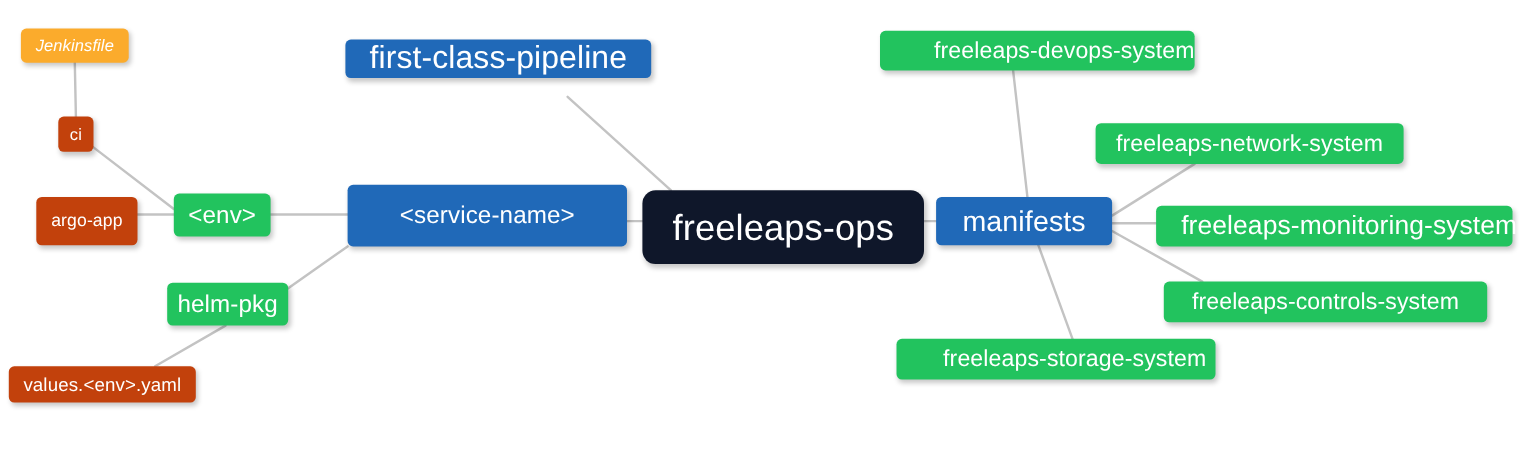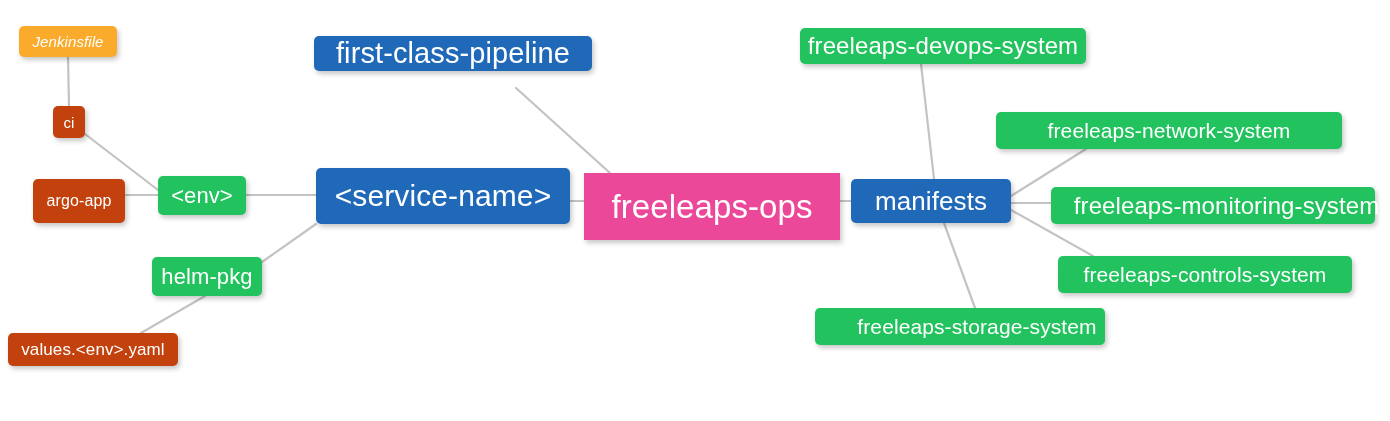--- a/index.html
+++ b/index.html
@@ -36,23 +36,23 @@
     justify-content: center;
     border-radius: 5px;
     color: #ffffff;
     white-space: nowrap;
     line-height: 1;
     box-shadow: 2px 3px 5px rgba(0,0,0,0.22);
     text-align: center;
     letter-spacing: 0.1px;
   }
   .node-root {
-    background: #ec4899;
+    background: #0f172a;
     font-size: 33px;
-    border-radius: 0;
+    border-radius: 12px;
   }
   .node-blue {
     background: #2069b8;
   }
   .node-green {
     background: #22c35e;
   }
   .node-orange {
     background: #fbab2c;
   }
@@ -95,33 +95,33 @@
       </div>
       <div class="node node-green" style="left: 152px; top: 257px; width: 110px; height: 39px; font-size: 22px;">
         <span>helm-pkg</span>
       </div>
       <div class="node node-red" style="left: 8px; top: 333px; width: 170px; height: 33px; font-size: 17px;">
         <span>values.&lt;env&gt;.yaml</span>
       </div>
       <div class="node node-blue" style="left: 314px; top: 36px; width: 278px; height: 35px; font-size: 29px;">
         <span>first-class-pipeline</span>
       </div>
-      <div class="node node-blue" style="left: 316px; top: 168px; width: 254px; height: 56px; font-size: 30px;">
+      <div class="node node-blue" style="left: 316px; top: 168px; width: 254px; height: 56px; font-size: 22px;">
         <span>&lt;service-name&gt;</span>
       </div>
       <div class="node node-root" style="left: 584px; top: 173px; width: 256px; height: 67px; font-size: 33px;">
         <span>freeleaps-ops</span>
       </div>
       <div class="node node-blue" style="left: 851px; top: 179px; width: 160px; height: 44px; font-size: 26px;">
         <span>manifests</span>
       </div>
-      <div class="node node-green" style="left: 800px; top: 28px; width: 286px; height: 36px; font-size: 24px;">
+      <div class="node node-green" style="left: 800px; top: 28px; width: 286px; height: 36px; font-size: 21px; justify-content: flex-end;">
         <span>freeleaps-devops-system</span>
       </div>
-      <div class="node node-green" style="left: 996px; top: 112px; width: 346px; height: 37px; font-size: 21px;">
+      <div class="node node-green" style="left: 996px; top: 112px; width: 280px; height: 37px; font-size: 21px;">
         <span>freeleaps-network-system</span>
       </div>
       <div class="node node-green" style="left: 1051px; top: 187px; width: 324px; height: 37px; font-size: 24px; padding-left: 27px;">
         <span>freeleaps-monitoring-system</span>
       </div>
       <div class="node node-green" style="left: 1058px; top: 256px; width: 294px; height: 37px; font-size: 21px;">
         <span>freeleaps-controls-system</span>
       </div>
       <div class="node node-green" style="left: 815px; top: 308px; width: 290px; height: 37px; font-size: 21px; padding-left: 34px;">
         <span>freeleaps-storage-system</span>

